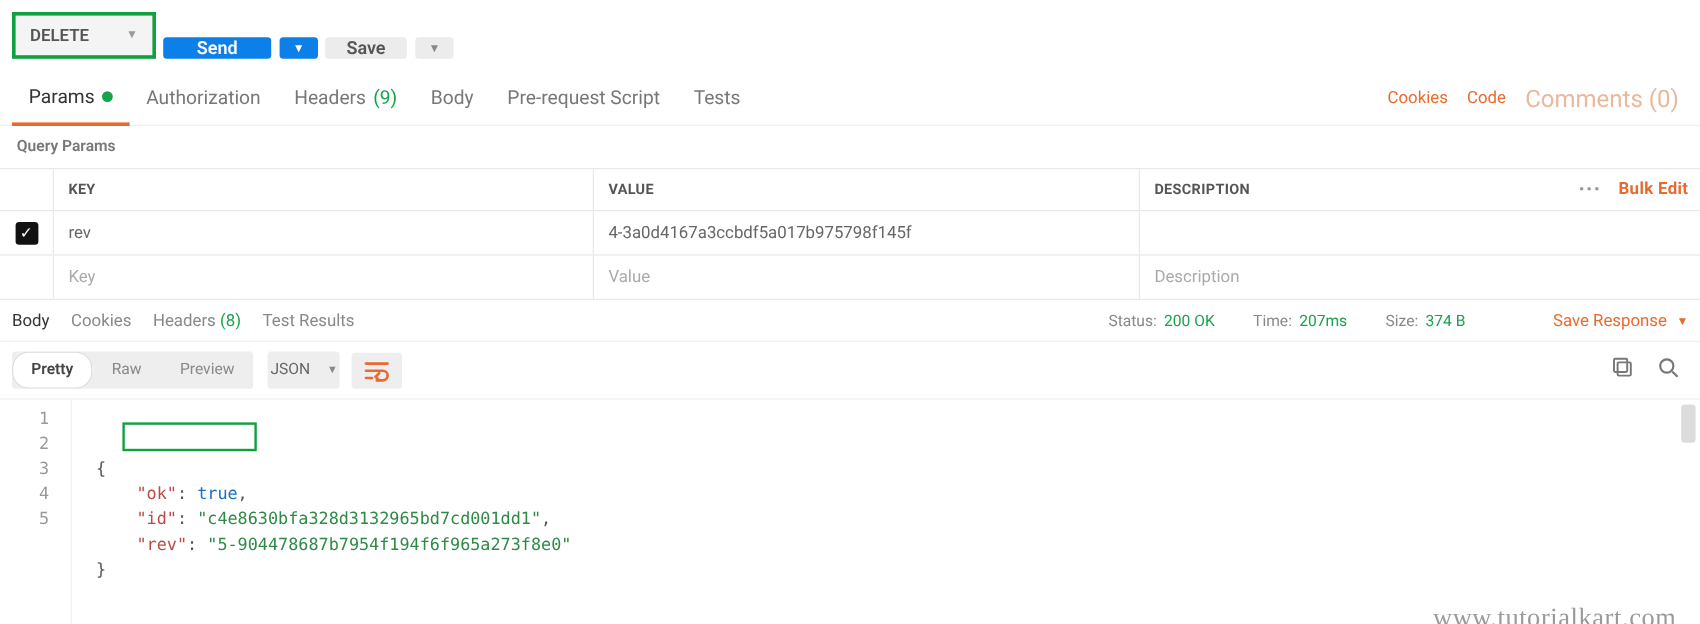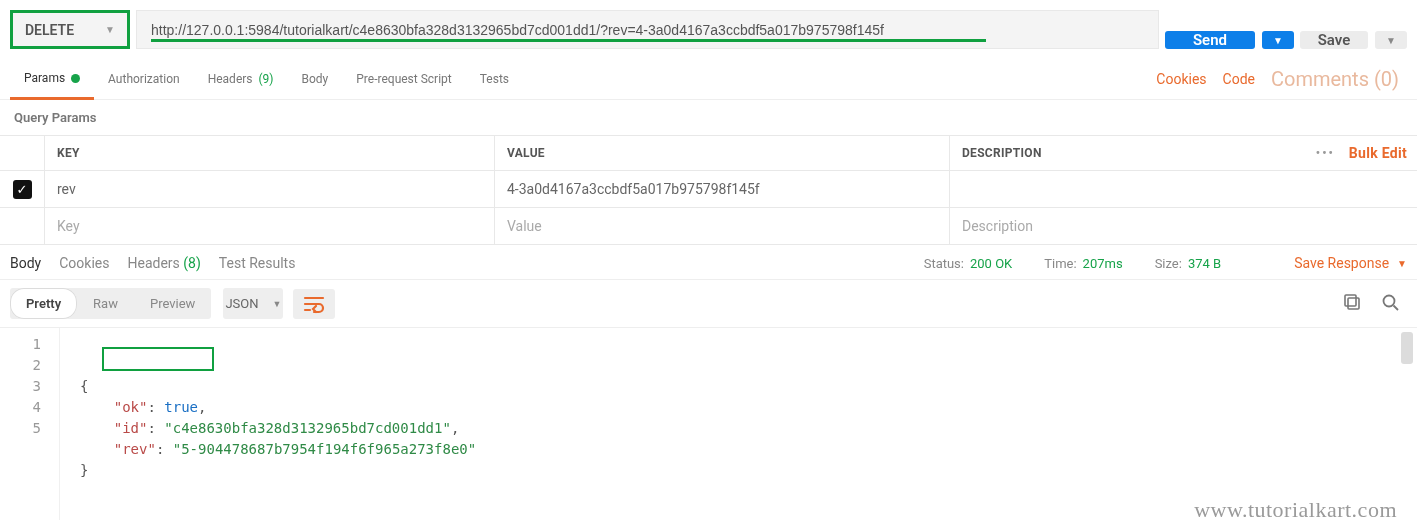--- a/index.html
+++ b/index.html
@@ -14,21 +14,21 @@
   .url-underline { position:absolute; left:14px; bottom:6px; height:3px; background:#10a040; width: 835px; }
   .btn { display:flex; align-items:center; justify-content:center; font-size:15px; font-weight:600; border-radius:3px;margin-top:21px; }
   .send-main { background:#0d7fe9; color:#fff; width:90px; cursor:pointer;}
   .send-dd { background:#0d7fe9; color:#fff; width:32px; margin-left:1px; cursor:pointer;}
   .save-main { background:#ececec; color:#555; width:68px; cursor:pointer;}
   .save-dd { background:#ececec; color:#888; width:32px; margin-left:1px; cursor:pointer;}
   .send-dd .tri, .save-dd .tri{ font-size:10px;}
   
   
   .req-tabs { display:flex; border-bottom:1px solid #eee; padding: 0 10px; align-items:center;}
-  .req-tabs .tab { padding: 12px 14px; color:#777; cursor:pointer; font-size:12px; display:flex; align-items:center; gap:6px;}
+  .req-tabs .tab { padding: 12px 14px; color:#777; cursor:pointer; font-size:16px; display:flex; align-items:center; gap:6px;}
   .req-tabs .tab.active { color:#333; border-bottom:3px solid #e96a2d; margin-bottom:-1px;}
   .dot { width:9px; height:9px; border-radius:50%; background:#17a34a; display:inline-block;}
   .count-badge { color:#17a34a; }
   .req-tabs .spacer { flex:1; }
   .link-orange { color:#e96a2d; cursor:pointer; padding:0 8px; font-size:14px;}
   .link-faded { color:#e9b99e; cursor:pointer; padding:0 8px; font-size:20px;}
   
   .section-title { padding:10px 14px; font-size:13px; color:#777; font-weight:600;}
   
   
@@ -80,24 +80,20 @@
   .tri { display:inline-block; }
 </style>
 </head>
 <body>
 
 <div class="request-row">
   <div class="method-select">
     <span>DELETE</span>
     <span class="tri">▼</span>
   </div>
-  <div class="url-wrap">
-    <input class="url-input" value="http://127.0.0.1:5984/tutorialkart/c4e8630bfa328d3132965bd7cd001dd1/?rev=4-3a0d4167a3ccbdf5a017b975798f145f" style="">
-    <div class="url-underline"></div>
-  </div>
   <div class="btn send-main">
       <span>Send</span>
     </div>
   <div class="btn send-dd">
       <span class="tri">▼</span>
     </div>
   <div class="btn save-main">
       <span>Save</span>
     </div>
   <div class="btn save-dd">

